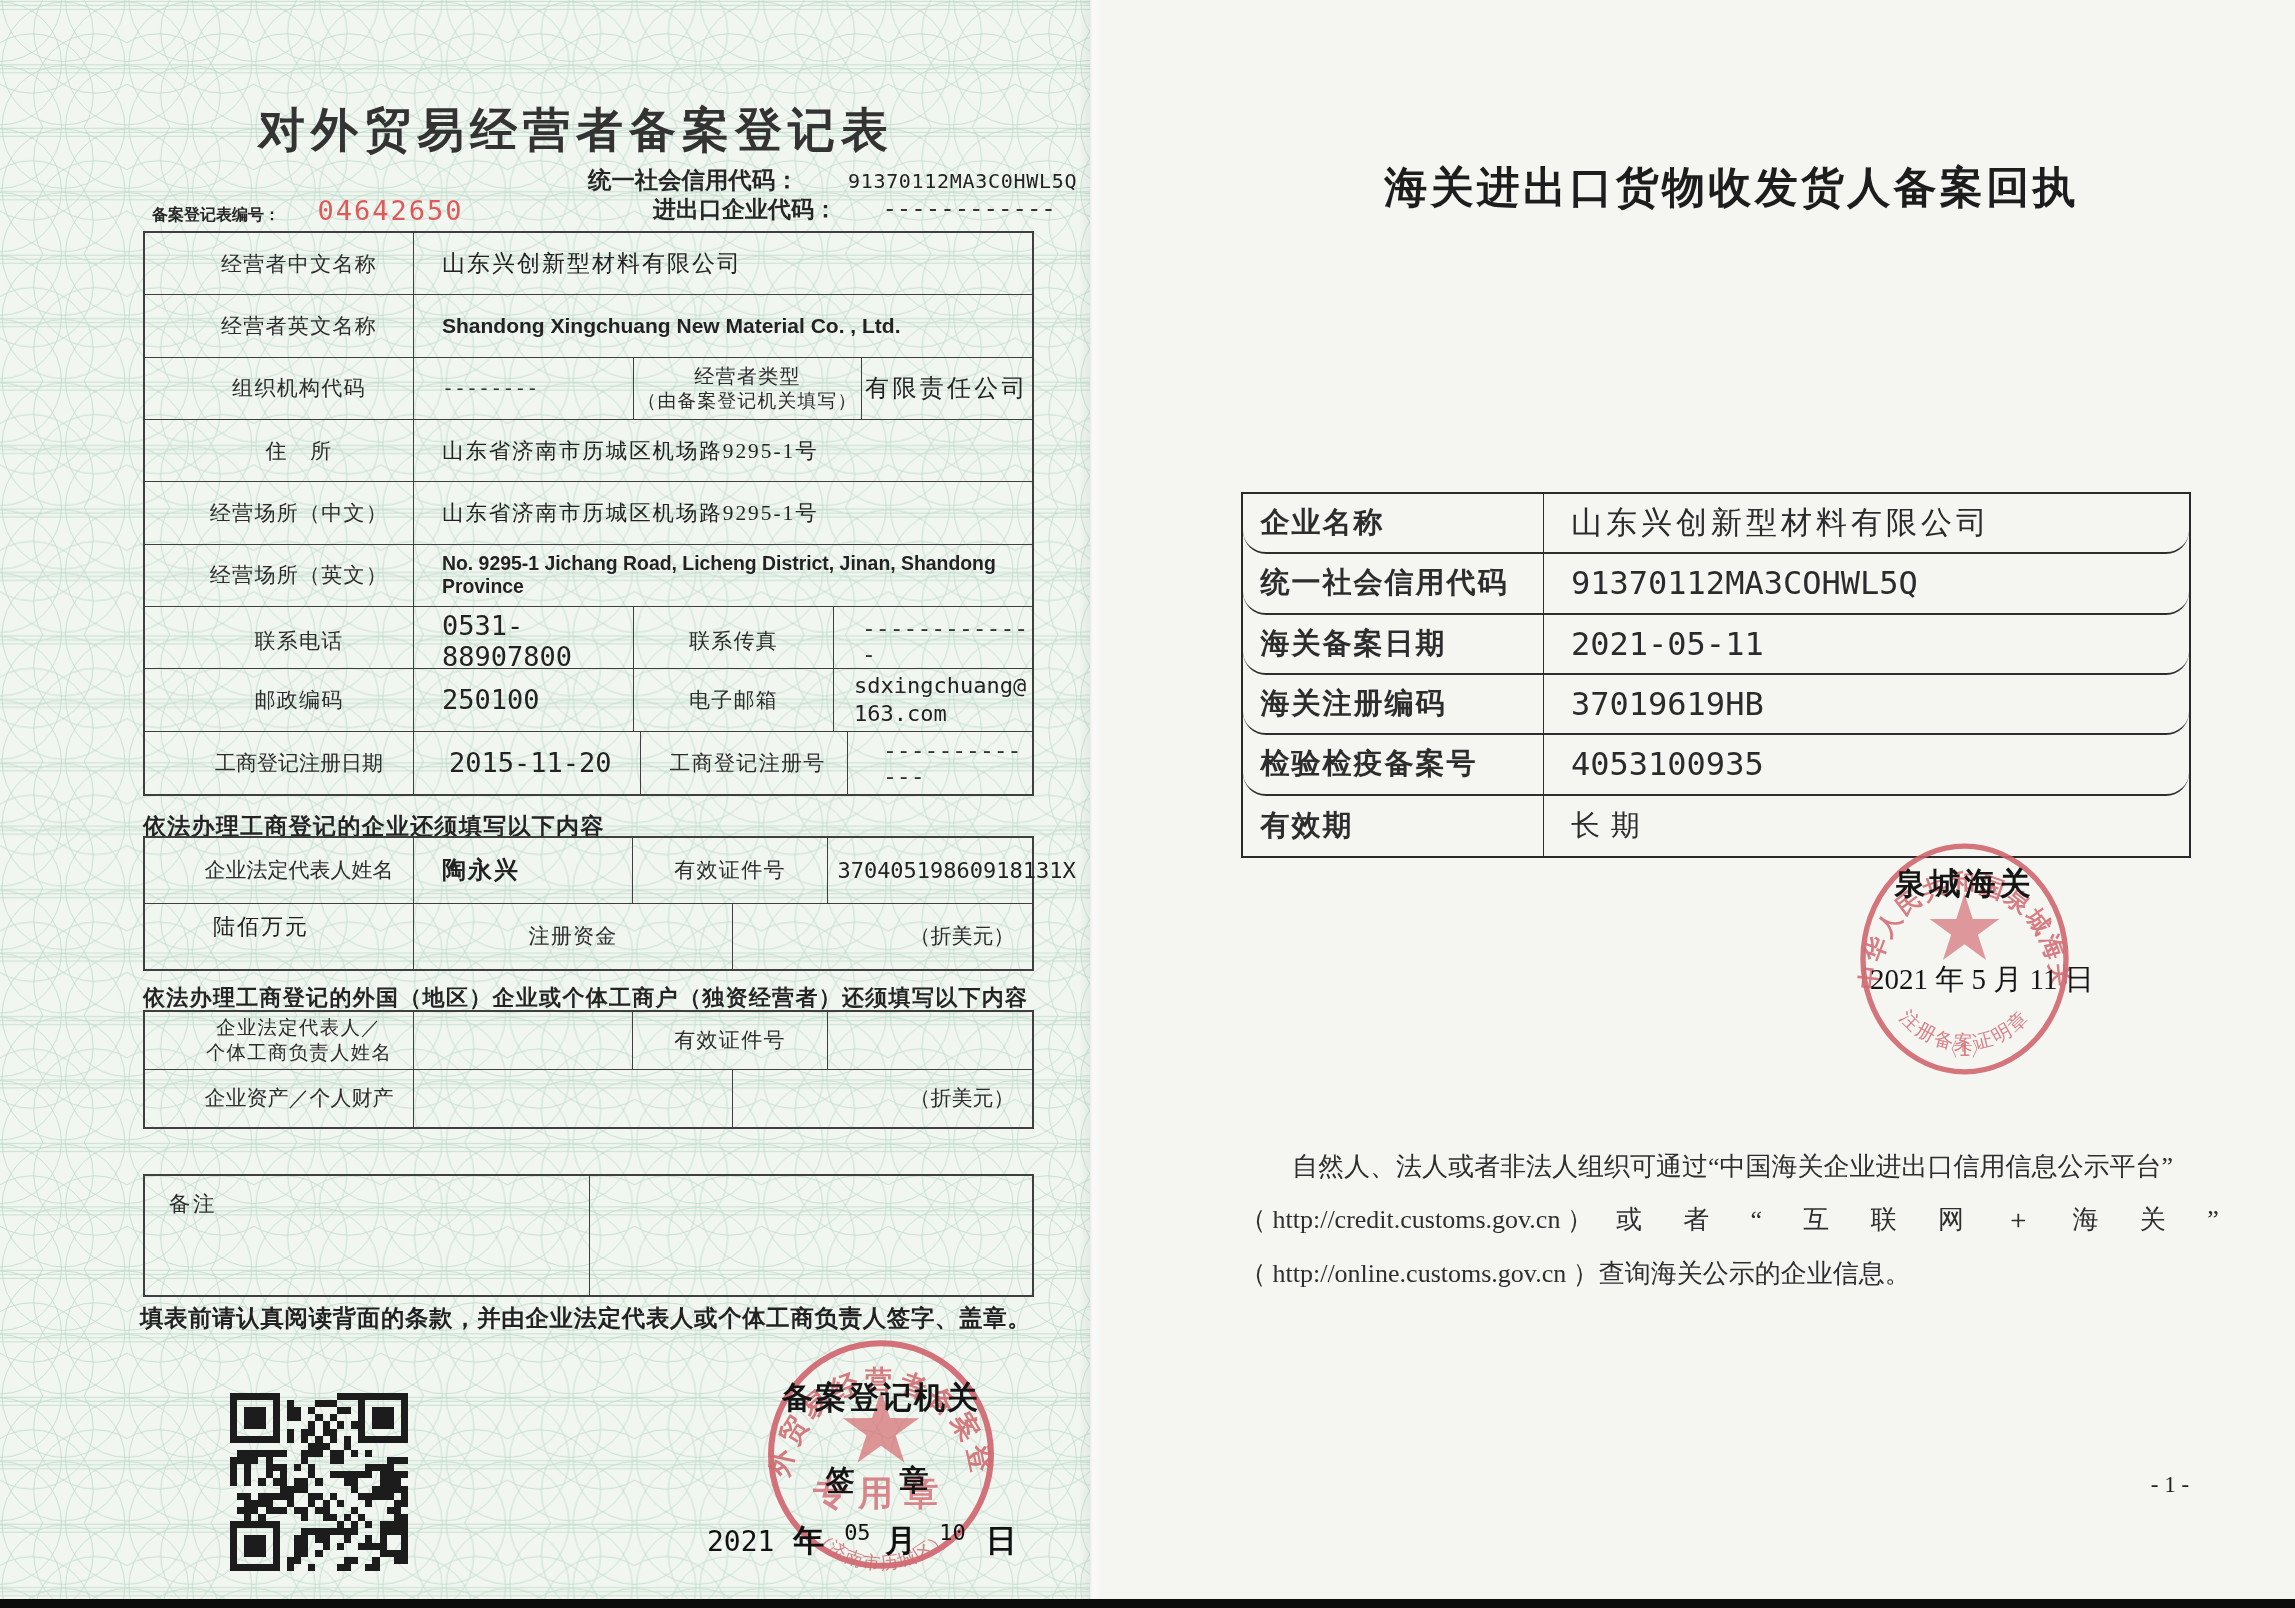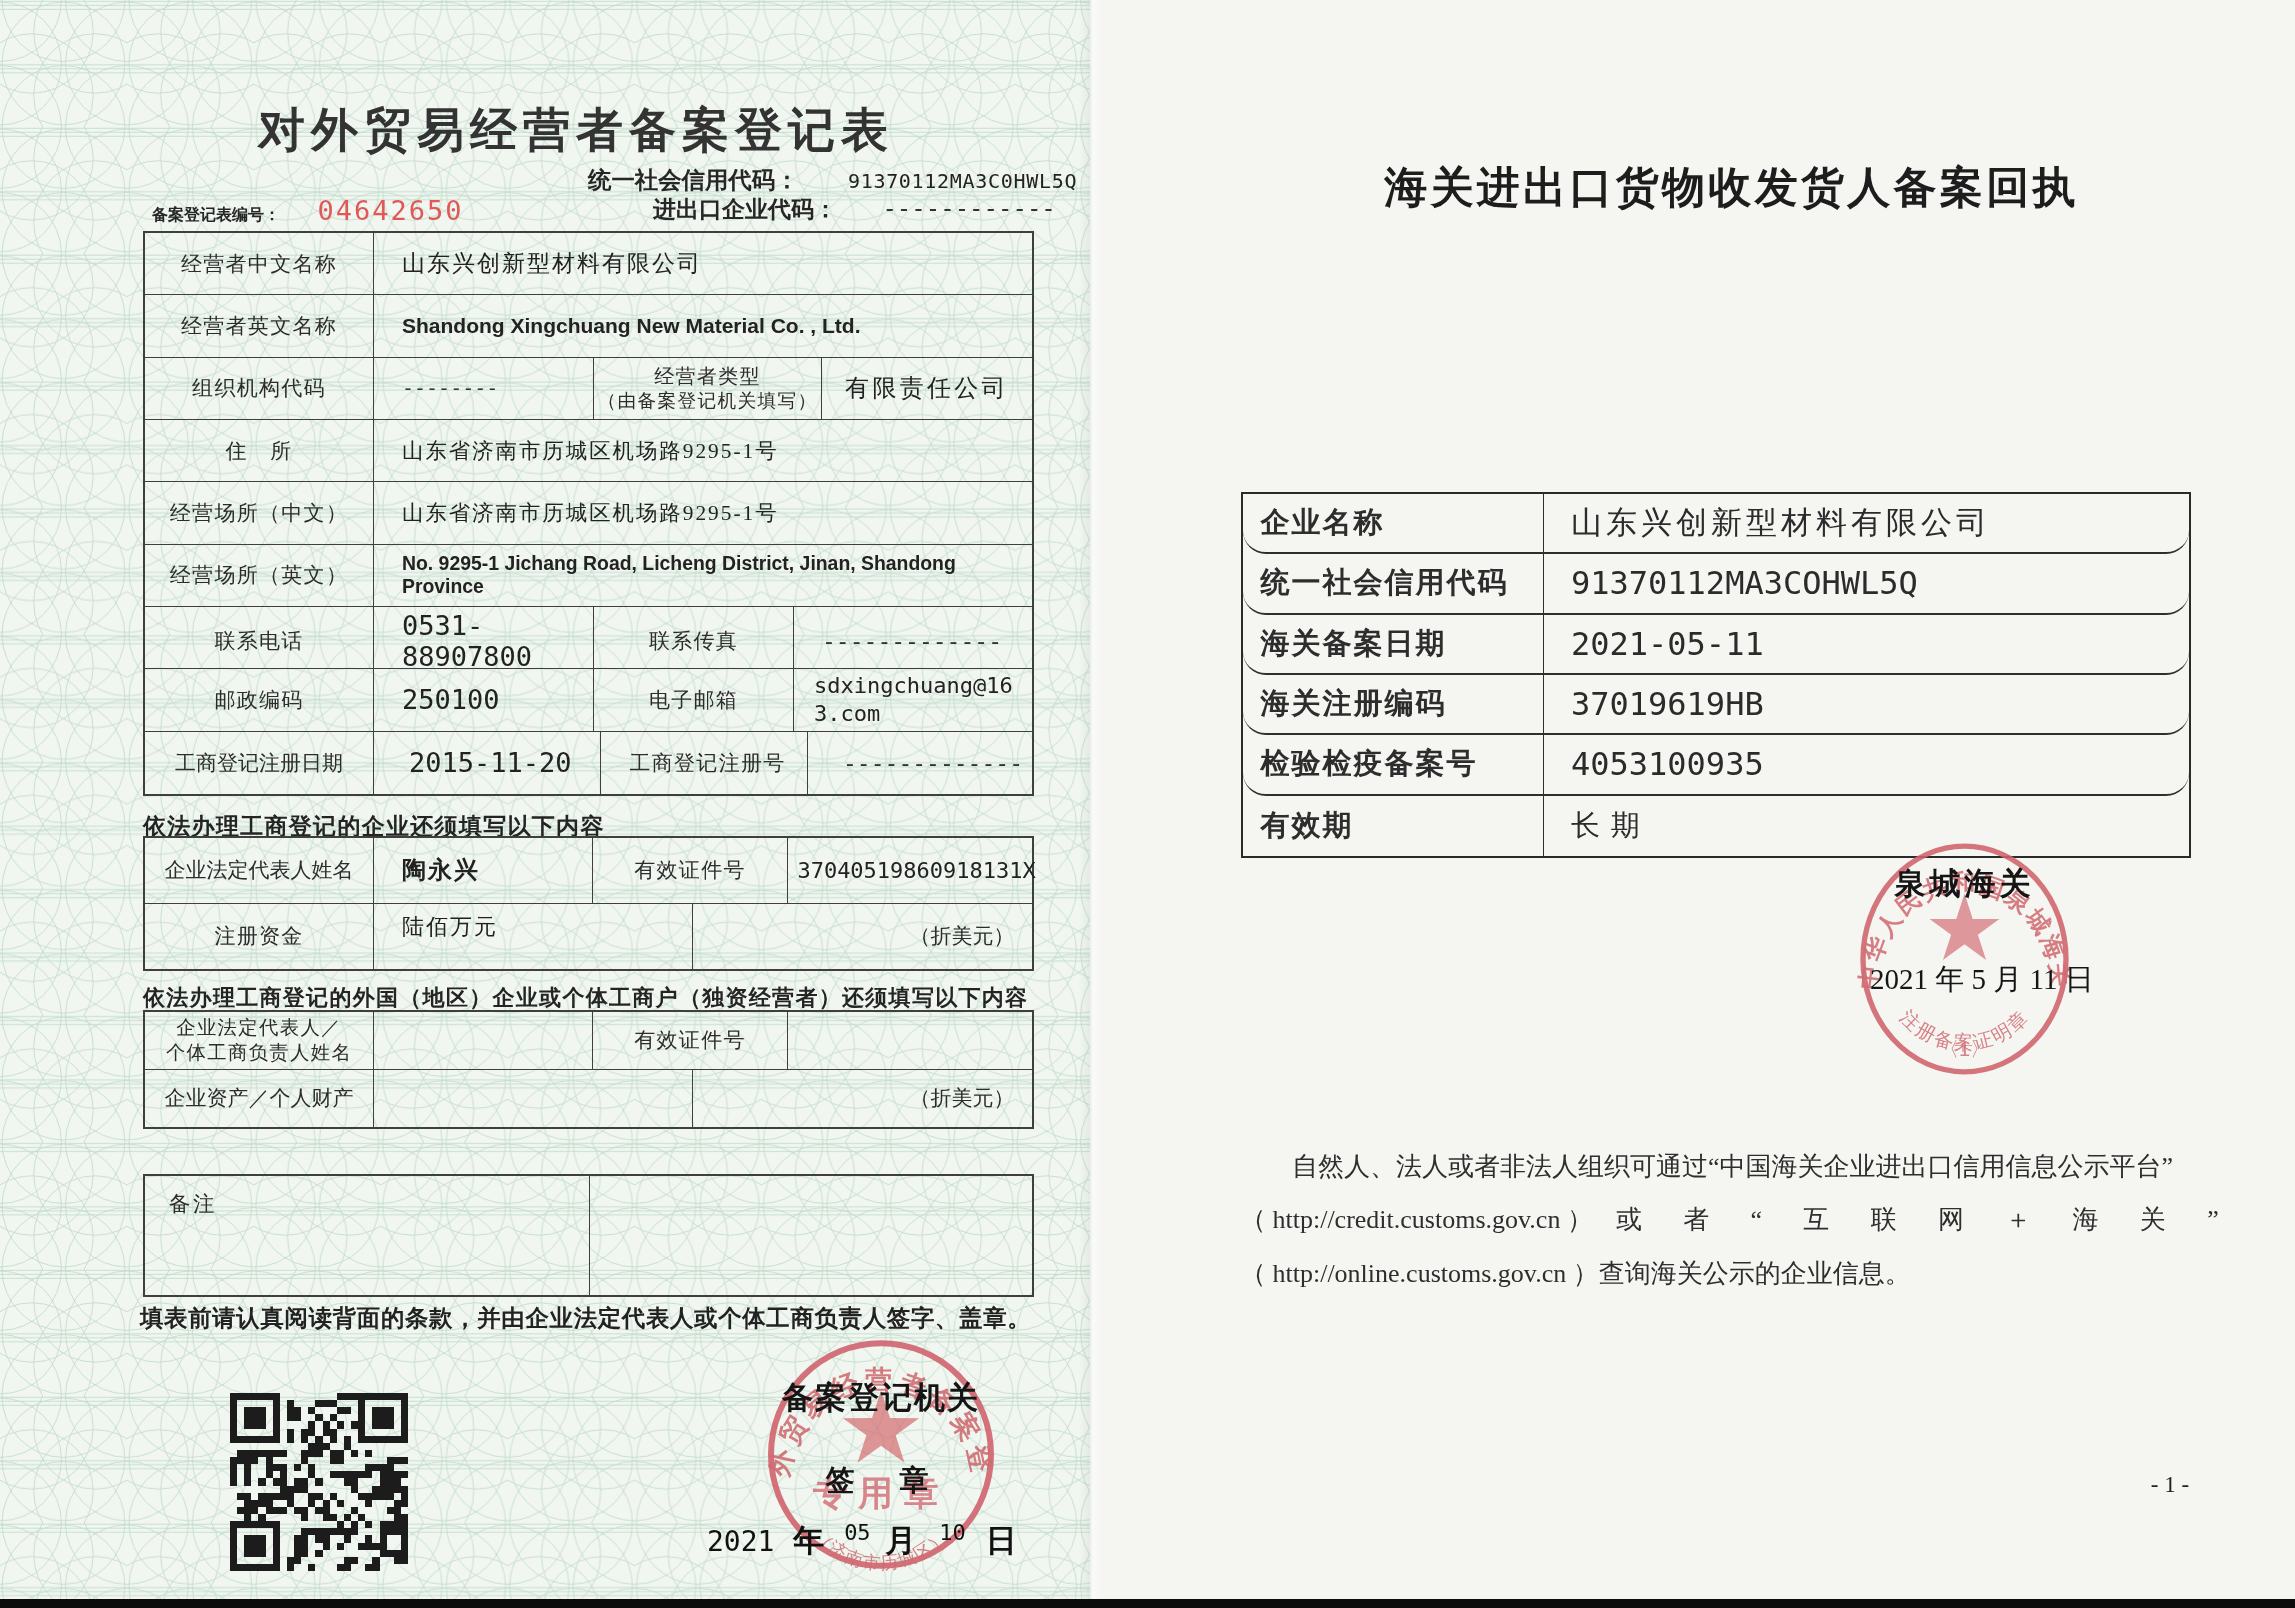--- a/index.html
+++ b/index.html
@@ -24,21 +24,21 @@
   .hdr-ie{left:653px;top:194px;}
   .hdr-ie .lbl{font-size:23px;font-weight:bold;}
   .hdr-ie .val{margin-left:17.4px;font-family:"DejaVu Sans Mono","Liberation Mono",monospace;
                font-size:24px;color:#333;}
   .hdr-formno{left:152px;top:195px;}
   .hdr-formno .lbl{font-size:16px;font-weight:bold;}
   .hdr-formno .val{margin-left:9.4px;font-family:"DejaVu Sans Mono","Liberation Mono",monospace;
                    font-size:27px;letter-spacing:2px;color:#e05858;}
   
   .ltable{box-sizing:border-box;border:2px solid #3f3f3f;display:grid;background:rgba(255,255,255,.0);}
-  .lrow{display:grid;border-bottom:1.3px solid #3f3f3f;min-height:0;}
+  .lrow{display:grid;border-bottom:1.3px solid #3f3f3f;min-height:0;padding-left:40px;}
   .lrow:last-child{border-bottom:none;}
   .cell{display:flex;align-items:center;border-right:1.3px solid #3f3f3f;min-width:0;padding:2.7px 0;}
   .cell:last-child{border-right:none;}
   .lab{justify-content:center;text-align:center;font-size:21px;letter-spacing:1.3px;color:#2c2c2c;}
   .val{padding-left:28px;font-size:21.4px;color:#222;}
   .cnv{font-family:"Liberation Serif","DejaVu Serif",serif;font-size:23px;letter-spacing:2px;}
   .env{font-weight:bold;font-size:21px;letter-spacing:0;}
   .mono{font-family:"DejaVu Sans Mono","Liberation Mono",monospace;font-size:27px;letter-spacing:0;}
   .mono-sm{font-family:"DejaVu Sans Mono","Liberation Mono",monospace;font-size:22px;}
   .dash{font-family:"DejaVu Sans Mono","Liberation Mono",monospace;font-size:23px;color:#333;}
@@ -188,22 +188,22 @@
 
     <div class="abs sec-title" style="left:143px;top:811px;">依法办理工商登记的企业还须填写以下内容</div>
     <div class="abs ltable" style="left:143px;top:836px;width:891px;height:135px;grid-template-rows:1fr 1fr;">
       <div class="lrow" style="grid-template-columns:229px 219px 195px 1fr;">
         <div class="cell lab" style="letter-spacing:0;">企业法定代表人姓名</div>
         <div class="cell val cnv" style="font-weight:bold;font-size:24px;">陶永兴</div>
         <div class="cell lab">有效证件号</div>
         <div class="cell val mono-sm" style="padding-left:9.4px;">37040519860918131X</div>
       </div>
       <div class="lrow" style="grid-template-columns:229px 319px 1fr;">
+        <div class="cell val cnv" style="align-items:flex-start;padding-top:8px;font-size:22px;">陆佰万元</div>
         <div class="cell lab">注册资金</div>
-        <div class="cell val cnv" style="align-items:flex-start;padding-top:8px;font-size:22px;">陆佰万元</div>
         <div class="cell note-cell">（折美元）</div>
       </div>
     </div>
 
     <div class="abs sec-title" style="left:143px;top:983px;font-size:22px;">依法办理工商登记的外国（地区）企业或个体工商户（独资经营者）还须填写以下内容</div>
     <div class="abs ltable" style="left:143px;top:1010px;width:891px;height:119px;grid-template-rows:1fr 1fr;">
       <div class="lrow" style="grid-template-columns:229px 219px 195px 1fr;">
         <div class="cell lab two-line">
           <span class="s1" style="font-size:19.4px;">企业法定代表人／</span>
           <span class="s1" style="font-size:19.4px;">个体工商负责人姓名</span>

